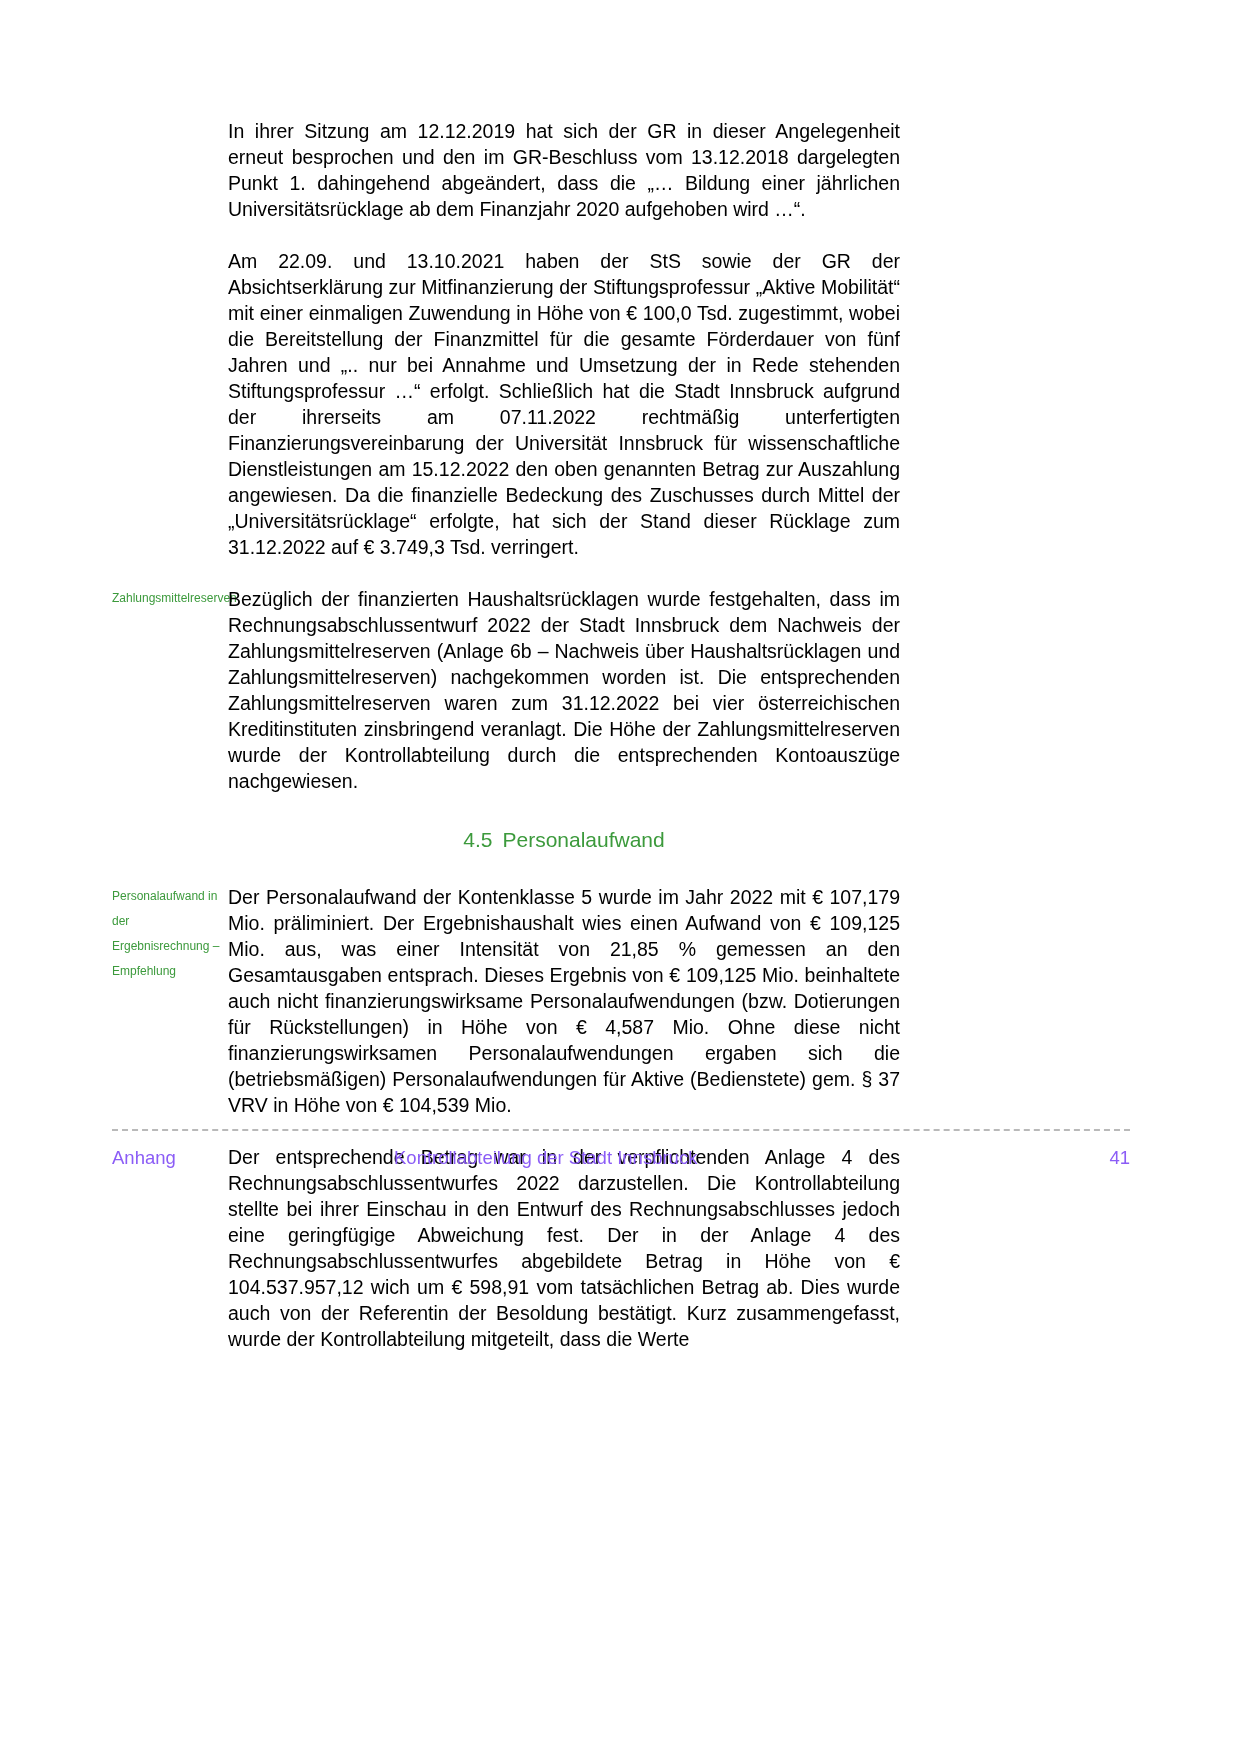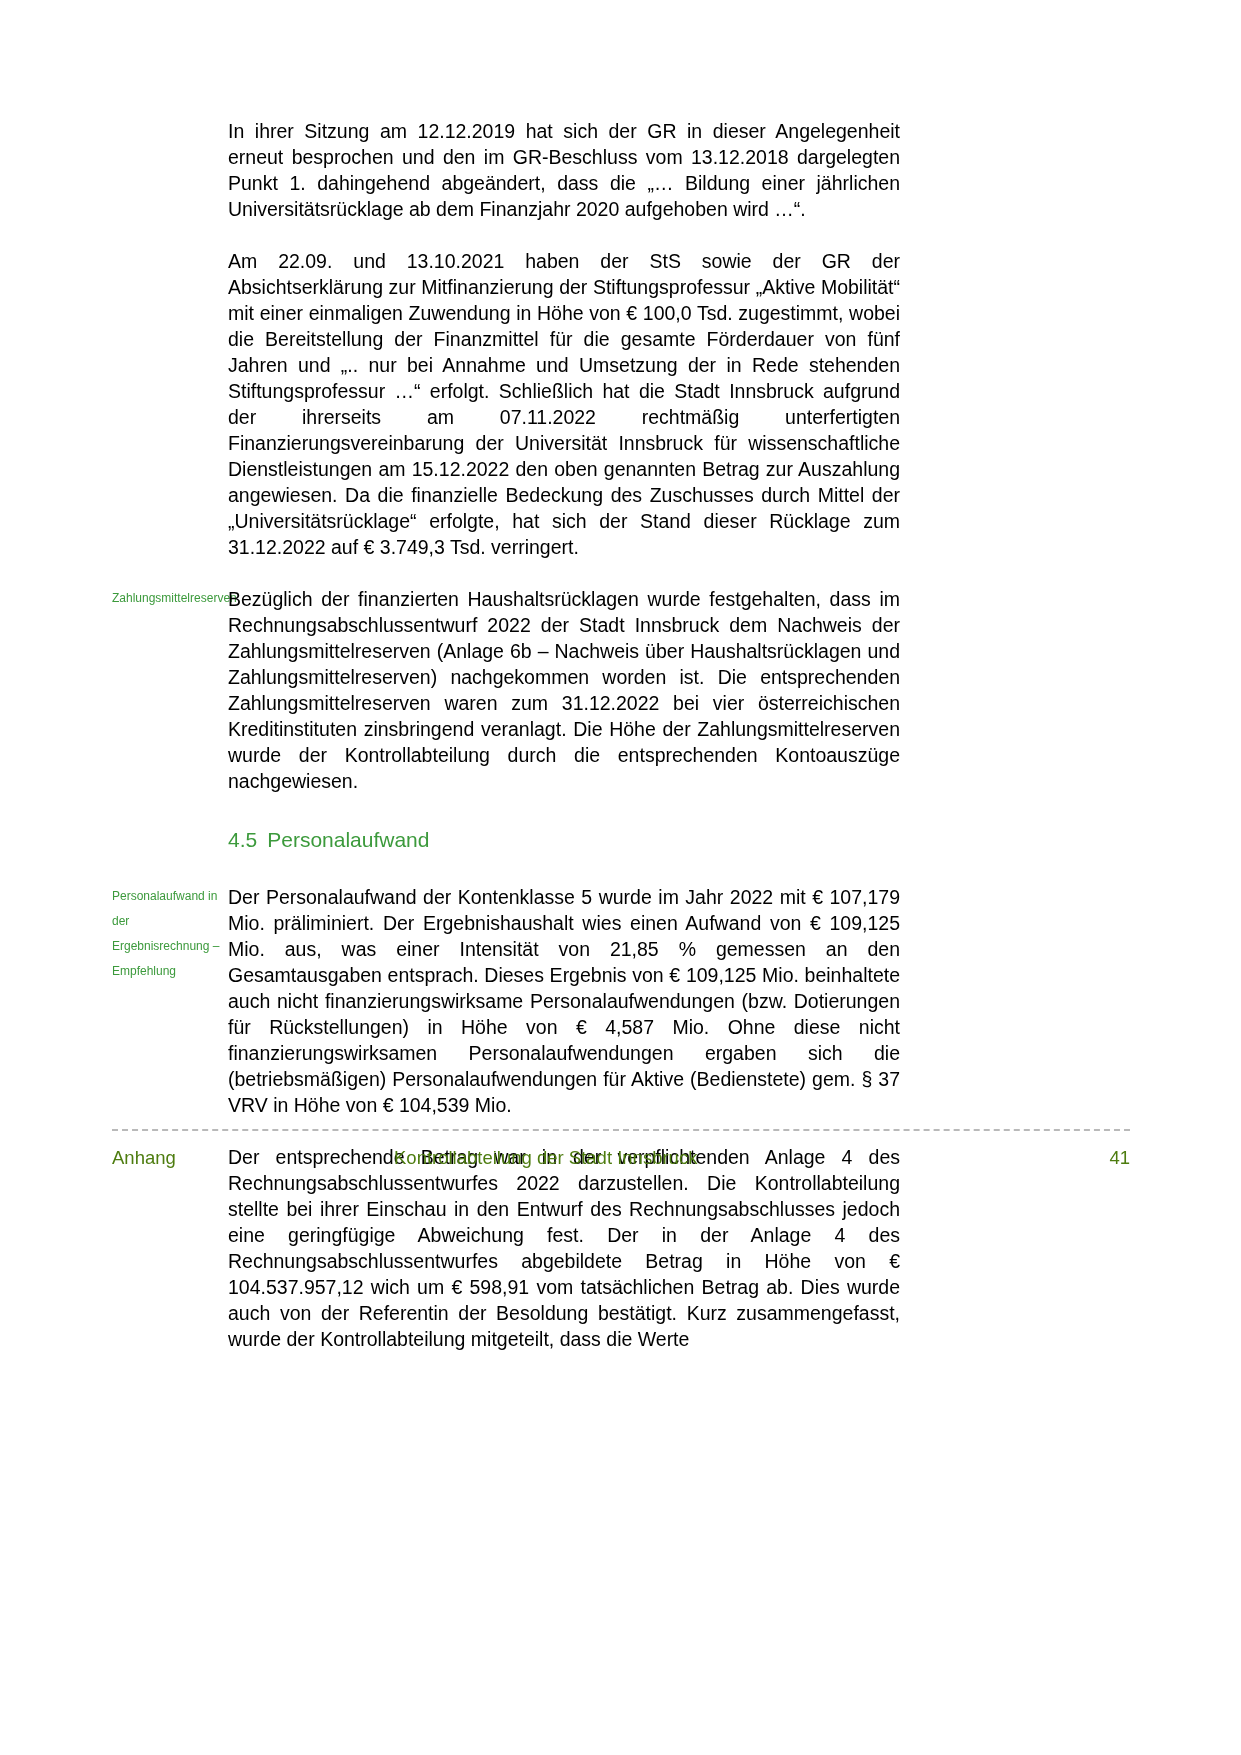--- a/index.html
+++ b/index.html
@@ -56,21 +56,21 @@
   .body-col p {
     margin: 0 0 26px 0;
     text-align: justify;
   }
   .body-col p:last-child {
     margin-bottom: 0;
   }
   .section-head {
     width: 672px;
     min-width: 672px;
-    text-align: left;
+    text-align: center;
     color: #3c9a3c;
     font-size: 21px;
     line-height: 28px;
     font-weight: normal;
     margin: 6px 0 0 0;
   }
   .section-head .num {
     margin-right: 10px;
   }
   .spacer-note {
@@ -91,21 +91,21 @@
     width: 1018px;
     border-top: 2px dashed #b9b9b9;
   }
   .footer-row {
     position: absolute;
     left: 112px;
     top: 38px;
     width: 1018px;
     display: flex;
     align-items: flex-end;
-    color: #4d7c0f;
+    color: #8b5cf6;
     font-size: 18.5px;
   }
   .footer-left {
     width: 270px;
   }
   .footer-center {
     flex: 1;
     text-align: left;
     padding-left: 12px;
   }

